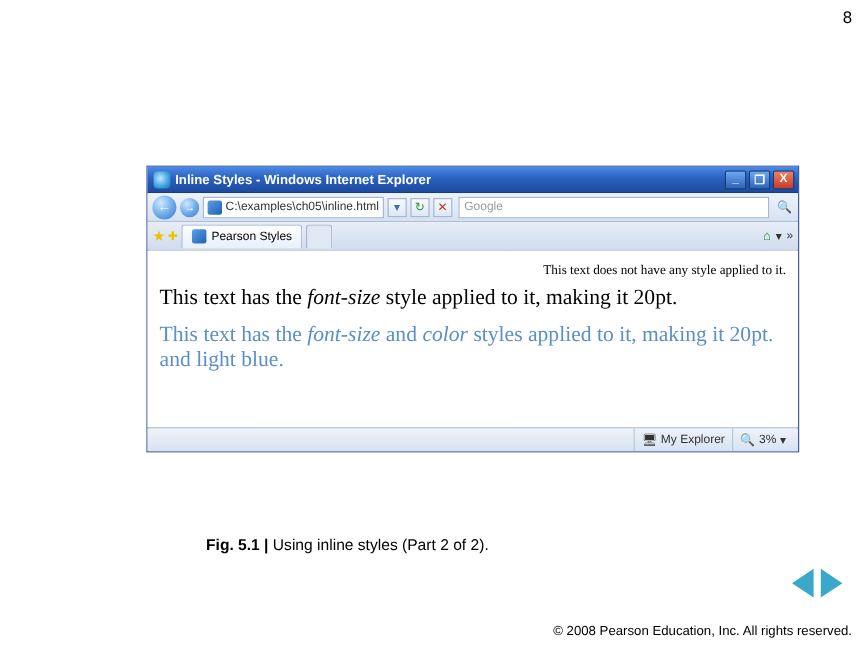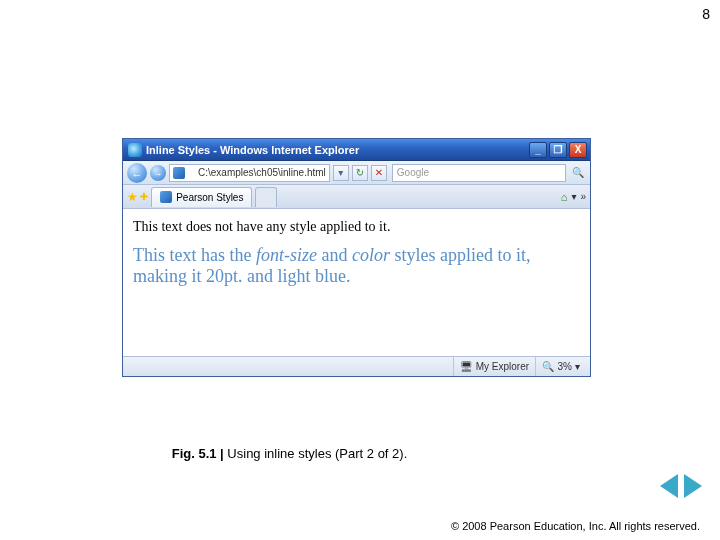--- a/index.html
+++ b/index.html
@@ -16,21 +16,21 @@
     position: absolute;
     top: 6px;
     right: 10px;
     font-size: 14px;
     color: #000;
   }
   .browser-window {
     position: absolute;
     left: 122px;
     top: 138px;
-    width: 469px;
+    width: 544px;
     height: 239px;
     border: 1px solid #3e5f9a;
     background: #fff;
     display: flex;
     flex-direction: column;
     box-shadow: 0 0 0 1px #7a8db8 inset;
   }
   .titlebar {
     height: 22px;
     background: linear-gradient(to bottom, #4a8be8 0%, #2b61c0 45%, #1c4a9e 100%);
@@ -78,21 +78,21 @@
   .nav-circle.small { width:16px;height:16px; font-size:9px;}
   .addr-box {
     flex: 0 0 150px;
     height: 18px;
     background:#fff;
     border:1px solid #a8b8d0;
     display:flex;align-items:center;
     padding: 0 3px;
     font-size: 10px;
     color:#333;
-    gap:13px;
+    gap:3px;
   }
   .addr-favicon {
     width:12px;height:12px;
     background: linear-gradient(135deg,#5aa0e8,#2060b0);
     border-radius:2px;
   }
   .tiny-btn {
     width:16px;height:16px;
     border:1px solid #a8b8d0;
     background: linear-gradient(to bottom,#f8faff,#dde8f5);
@@ -149,21 +149,21 @@
   .tabbar-right { margin-left:auto; display:flex;align-items:center;gap:4px;font-size:10px;color:#333;}
   .home-ico { color:#3a8a3a; font-size:11px;}
   .content {
     flex:1;
     background:#fff;
     padding: 6px 10px;
     overflow:hidden;
     font-family: 'Times New Roman', serif;
     color:#000;
   }
-  .p1 { font-size:14px; margin:4px 0; }
+  .p1 { font-size:11px; margin:4px 0;text-align:right; }
   .p2 { font-size:18px; margin:6px 0 4px; line-height:1.18; }
   .p3 { font-size:18px; margin:10px 0; line-height:1.18; color:#5b8fc8; }
   .statusbar {
     height:20px;
     background: linear-gradient(to bottom,#eef3fb,#d8e2f0);
     border-top:1px solid #b0c0d8;
     display:flex;align-items:center;
     font-size:10px; color:#333;
     padding: 0 4px;
   }
@@ -191,21 +191,21 @@
   }
   .tri {
     width:0;height:0;
     border-top:12px solid transparent;
     border-bottom:12px solid transparent;
   }
   .tri.left { border-right:18px solid #3aa8c8; }
   .tri.right { border-left:18px solid #3aa8c8; }
   .copyright {
     position:absolute;
-    right:20px; bottom:8px;
+    right:10px; bottom:8px;
     font-size:11px;
     color:#000;
   }
   .italic { font-style: italic; }
 </style>
 </head>
 <body>
 
 <div class="page-number">8</div>
 
@@ -249,20 +249,23 @@
     <div class="tab-empty"></div>
     <div class="tabbar-right">
       <span class="home-ico">⌂</span>
       <span>▾</span>
       <span>»</span>
     </div>
   </div>
 
   <div class="content">
     <p class="p1">This text does not have any style applied to it.</p>
+    <p class="p2">
+      <span>This text has the </span><span class="italic">font-size</span><span> style applied to it, making it 20pt.</span>
+    </p>
     <p class="p3">
       <span>This text has the </span><span class="italic">font-size</span><span> and </span><span class="italic">color</span><span> styles applied to it, making it 20pt. and light blue.</span>
     </p>
   </div>
 
   <div class="statusbar">
     <div class="spacer"></div>
     <div class="status-seg">
       <span>🖥</span>
       <span>My Explorer</span>

